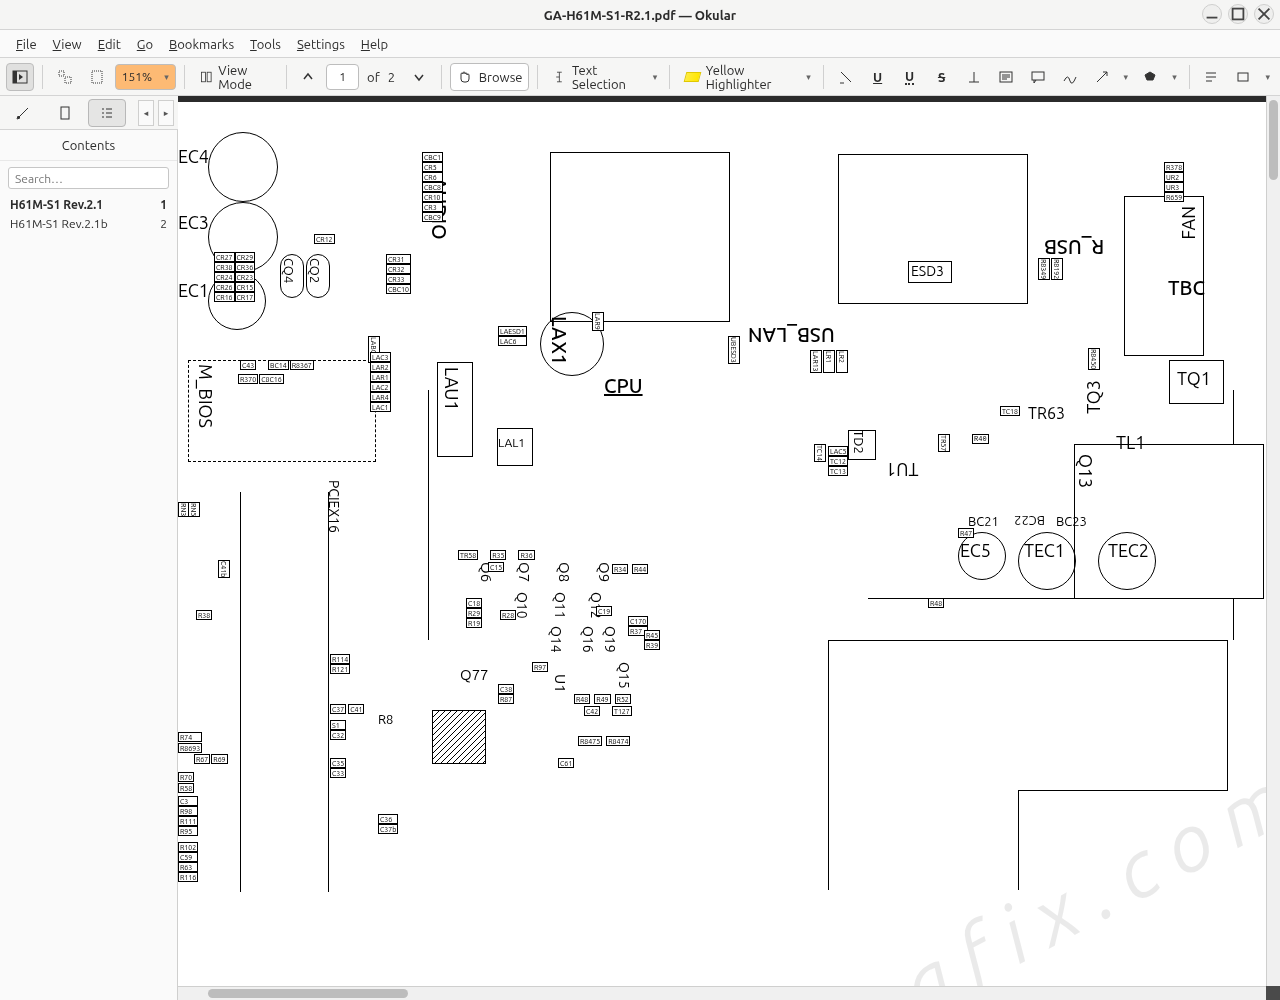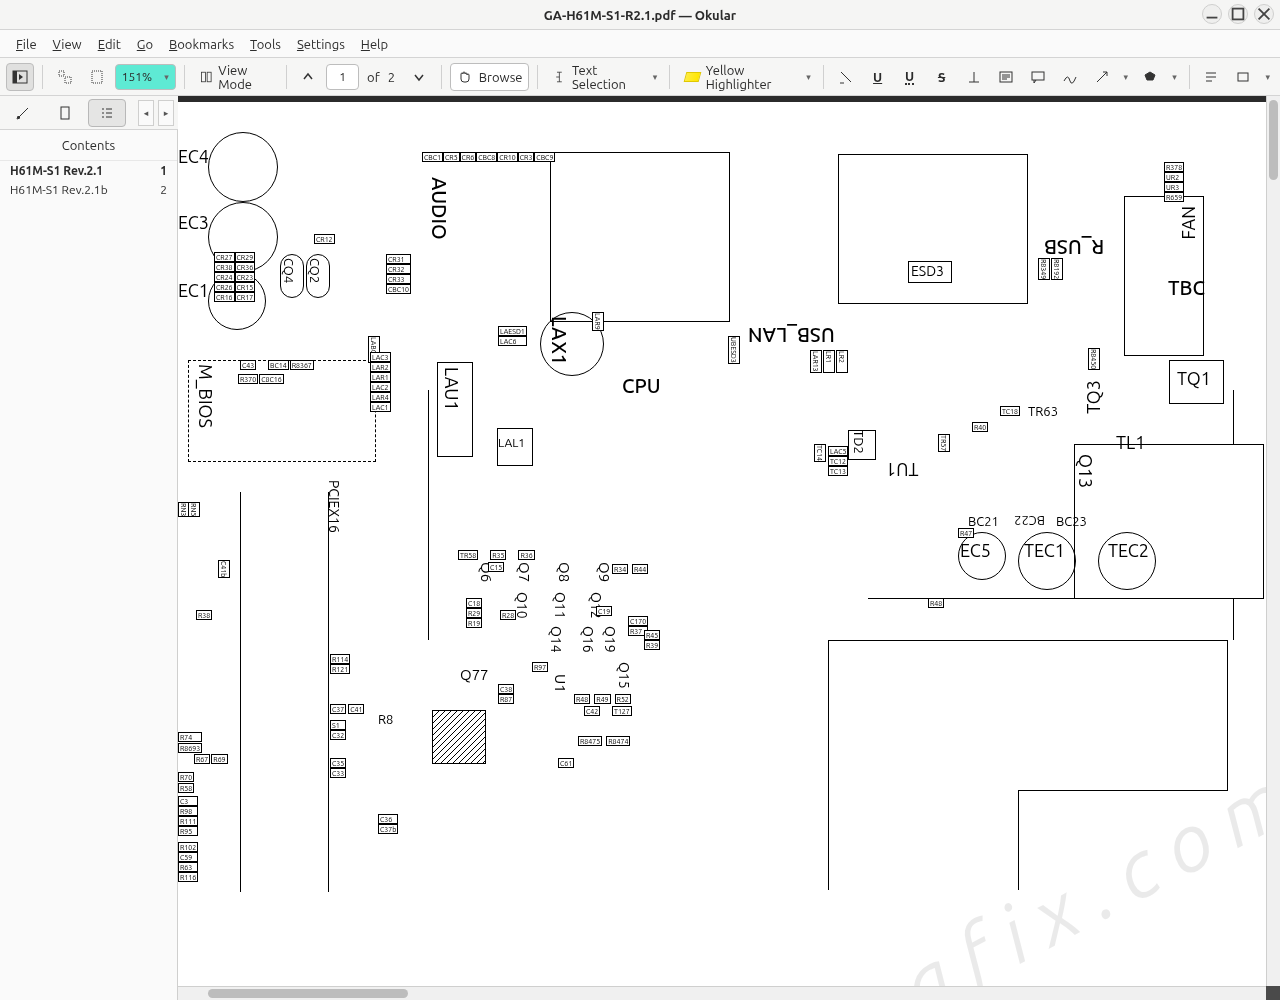--- a/index.html
+++ b/index.html
@@ -15,21 +15,21 @@
 .menubar { height: 28px; background: #fafafa; display: flex; align-items: center; padding: 0 8px; border-bottom: 1px solid #d4d4d4; font-size: 13px; color: #2e2e2e; }
 .menubar .menu { padding: 4px 8px; cursor: pointer; }
 .menubar .mnemonic { text-decoration: underline; }
 
 
 .toolbar { height: 38px; background: #f6f6f5; border-bottom: 1px solid #d4d4d4; display: flex; align-items: center; padding: 0 6px; gap: 4px; font-size: 13px; color: #2b2b2b; }
 .tbtn { height: 28px; min-width: 28px; border: 1px solid transparent; border-radius: 4px; display: flex; align-items: center; justify-content: center; padding: 0 4px; cursor: pointer; }
 .tbtn.active { background: #e0e0df; border-color: #bdbdbd; }
 .tbtn svg { width: 16px; height: 16px; }
 .sep { width: 1px; height: 24px; background: #d0d0d0; margin: 0 4px; }
-.zoom-input { width: 72px; height: 26px; border: 1px solid #bdbdbd; border-radius: 4px; display: flex; align-items: center; padding: 0 6px; background: #5eead4; font-size: 12px; gap:4px;}
+.zoom-input { width: 72px; height: 26px; border: 1px solid #bdbdbd; border-radius: 4px; display: flex; align-items: center; padding: 0 6px; background: #fdba74; font-size: 12px; gap:4px;}
 .zoom-input .dd { margin-left: auto; font-size: 9px; color: #666; }
 .page-input { width: 40px; height: 26px; border: 1px solid #bdbdbd; border-radius: 4px; text-align: center; font-size: 12px; background: #fff; display: flex; align-items: center; justify-content: center; }
 .tool-label { display: flex; align-items: center; gap: 6px; padding: 0 6px; height: 28px; border: 1px solid #bdbdbd; border-radius: 4px; background: #fff; cursor: pointer; }
 .tool-label.flat { border-color: transparent; background: transparent; }
 .dd-caret { font-size: 9px; color: #666; padding: 0 4px; }
 .highlighter-swatch { width: 18px; height: 10px; background: linear-gradient(90deg,#ffec3d,#ffe600); border: 1px solid #e0c800; transform: skewX(-15deg); }
 
 
 .sidebartabs { height: 34px; background: #f6f6f5; border-bottom: 1px solid #d4d4d4; display: flex; align-items: center; padding: 0 4px; gap: 4px; width: 178px; }
 .sidebartabs .tab { width: 38px; height: 28px; border: 1px solid transparent; border-radius: 4px; display: flex; align-items: center; justify-content: center; cursor: pointer; }
@@ -264,20 +264,23 @@
             <line x1="7" y1="8" x2="13" y2="8" stroke="#333"></line>
             <line x1="3" y1="12" x2="5" y2="12" stroke="#333"></line>
             <line x1="7" y1="12" x2="13" y2="12" stroke="#333"></line>
           </svg>
         </div>
       <div class="spacer"></div>
       <div class="navb">◂</div>
       <div class="navb">▸</div>
     </div>
     <div class="contents-header">Contents</div>
+    <div class="search-wrap">
+      <input placeholder="Search…" style="">
+    </div>
     <div class="toc">
       <div class="row active">
         <span>H61M-S1 Rev.2.1</span>
         <span>1</span>
       </div>
       <div class="row">
         <span>H61M-S1 Rev.2.1b</span>
         <span>2</span>
       </div>
     </div>
@@ -305,21 +308,21 @@
         <div class="circ" style="left:30px; top:100px; width:70px; height:70px;"></div>
         <div class="circ" style="left:30px; top:170px; width:58px; height:58px;"></div>
         <div class="circ" style="left:102px; top:152px; width:24px; height:44px; border-radius:12px;"></div>
         <div class="circ" style="left:128px; top:152px; width:24px; height:44px; border-radius:12px;"></div>
         <div class="circ" style="left:780px; top:430px; width:48px; height:48px;"></div>
         <div class="circ" style="left:840px; top:430px; width:58px; height:58px;"></div>
         <div class="circ" style="left:920px; top:430px; width:58px; height:58px;"></div>
         <div class="circ" style="left:362px; top:210px; width:64px; height:64px;"></div>
 
         <span class="lbl lbl-big rot" style="left:250px; top:75px;">AUDIO</span>
-        <span class="lbl lbl-big" style="left:444px; top:272px;">CPU</span>
+        <span class="lbl lbl-big" style="left:426px; top:272px;text-decoration:underline;">CPU</span>
         <span class="lbl lbl-big rot" style="left:370px; top:214px;">LAX1</span>
         <span class="lbl rot" style="left:264px; top:265px;">LAU1</span>
         <span class="lbl" style="left:320px; top:334px; font-size:12px;">LAL1</span>
         <span class="lbl lbl-big" style="left:570px; top:222px;"><span class="rot180">USB_LAN</span></span>
         <span class="lbl" style="left:733px; top:161px; font-size:14px;">ESD3</span>
         <span class="lbl lbl-big" style="left:866px; top:134px;"><span class="rot180">R_USB</span></span>
         <span class="lbl rot" style="left:1000px; top:104px;"><span class="rot180">FAN</span></span>
         <span class="lbl lbl-big" style="left:990px; top:174px;">TBC</span>
         <span class="lbl" style="left:999px; top:266px;">TQ1</span>
         <span class="lbl rot" style="left:905px; top:278px;"><span class="rot180">TQ3</span></span>
@@ -347,47 +350,47 @@
         <span class="lbl" style="left:850px; top:694px; font-size:13px;">BC41</span>
         <span class="lbl" style="left:892px; top:694px; font-size:13px;">BC42</span>
         <span class="lbl rot" style="left:934px; top:688px; font-size:13px;"><span class="rot180">BC43</span></span>
         <span class="lbl rot" style="left:956px; top:688px; font-size:13px;"><span class="rot180">BC44</span></span>
         <span class="lbl" style="left:892px; top:716px; font-size:13px;">BC48</span>
         <span class="lbl rot" style="left:934px; top:710px; font-size:13px;"><span class="rot180">BC49</span></span>
         <span class="lbl rot" style="left:956px; top:710px; font-size:13px;"><span class="rot180">BC50</span></span>
         <span class="lbl" style="left:892px; top:736px; font-size:13px;">BC52</span>
         <span class="lbl rot" style="left:978px; top:750px; font-size:13px;"><span class="rot180">BC59</span></span>
 
-        <span class="lbl" style="left:850px; top:302px; font-size:13px;">TR63</span>
+        <span class="lbl" style="left:850px; top:302px; font-size:16px;">TR63</span>
         <span class="lbl tiny" style="left:822px; top:304px;">TC18</span>
         <span class="lbl tiny" style="left:750px; top:496px;">R48</span>
         <span class="lbl tiny" style="left:700px; top:776px;">R170</span>
 
         <span class="lbl rot" style="left:300px; top:460px; font-size:15px;">Q6</span>
         <span class="lbl rot" style="left:338px; top:460px; font-size:15px;">Q7</span>
         <span class="lbl rot" style="left:378px; top:460px; font-size:15px;">Q8</span>
         <span class="lbl rot" style="left:418px; top:460px; font-size:15px;">Q9</span>
         <span class="lbl rot" style="left:336px; top:490px; font-size:14px;">Q10</span>
         <span class="lbl rot" style="left:374px; top:490px; font-size:14px;">Q11</span>
         <span class="lbl rot" style="left:410px; top:490px; font-size:14px;">Q12</span>
         <span class="lbl rot" style="left:370px; top:524px; font-size:14px;">Q14</span>
         <span class="lbl rot" style="left:402px; top:524px; font-size:14px;">Q16</span>
         <span class="lbl rot" style="left:424px; top:524px; font-size:14px;">Q19</span>
         <span class="lbl rot" style="left:438px; top:560px; font-size:14px;">Q15</span>
         <span class="lbl" style="left:282px; top:564px; font-size:15px;">Q77</span>
         <span class="lbl rot" style="left:374px; top:572px; font-size:15px;">U1</span>
         <span class="lbl" style="left:200px; top:610px; font-size:13px;">R8</span>
-        <span class="lbl tiny" style="left:794px; top:320px;">R40</span>
+        <span class="lbl tiny" style="left:794px; top:332px;font-family:Liberation Mono, monospace;">R40</span>
         <span class="lbl tiny" style="left:780px; top:426px;">R47</span>
 
         <div class="line" style="left:62px; top:390px; width:1px; height:400px;"></div>
         <div class="line" style="left:150px; top:390px; width:1px; height:400px;"></div>
         <div class="line" style="left:690px; top:496px; width:370px; height:1px;"></div>
 
-        <div style="position:absolute; left:208px; top:50px; display:flex; flex-direction:row; gap:0px;padding-left:36px;">
+        <div style="position:absolute; left:208px; top:50px; display:flex; flex-direction:column; gap:0px;padding-left:36px;">
           <span class="tiny">CBC1</span>
           <span class="tiny">CR5</span>
           <span class="tiny">CR6</span>
           <span class="tiny">CBC8</span>
           <span class="tiny">CR10</span>
           <span class="tiny">CR3</span>
           <span class="tiny">CBC9</span>
         </div>
         <span class="lbl tiny" style="left:136px; top:132px;">CR12</span>
         <div style="position:absolute; left:208px; top:152px; display:flex; flex-direction:column;">

